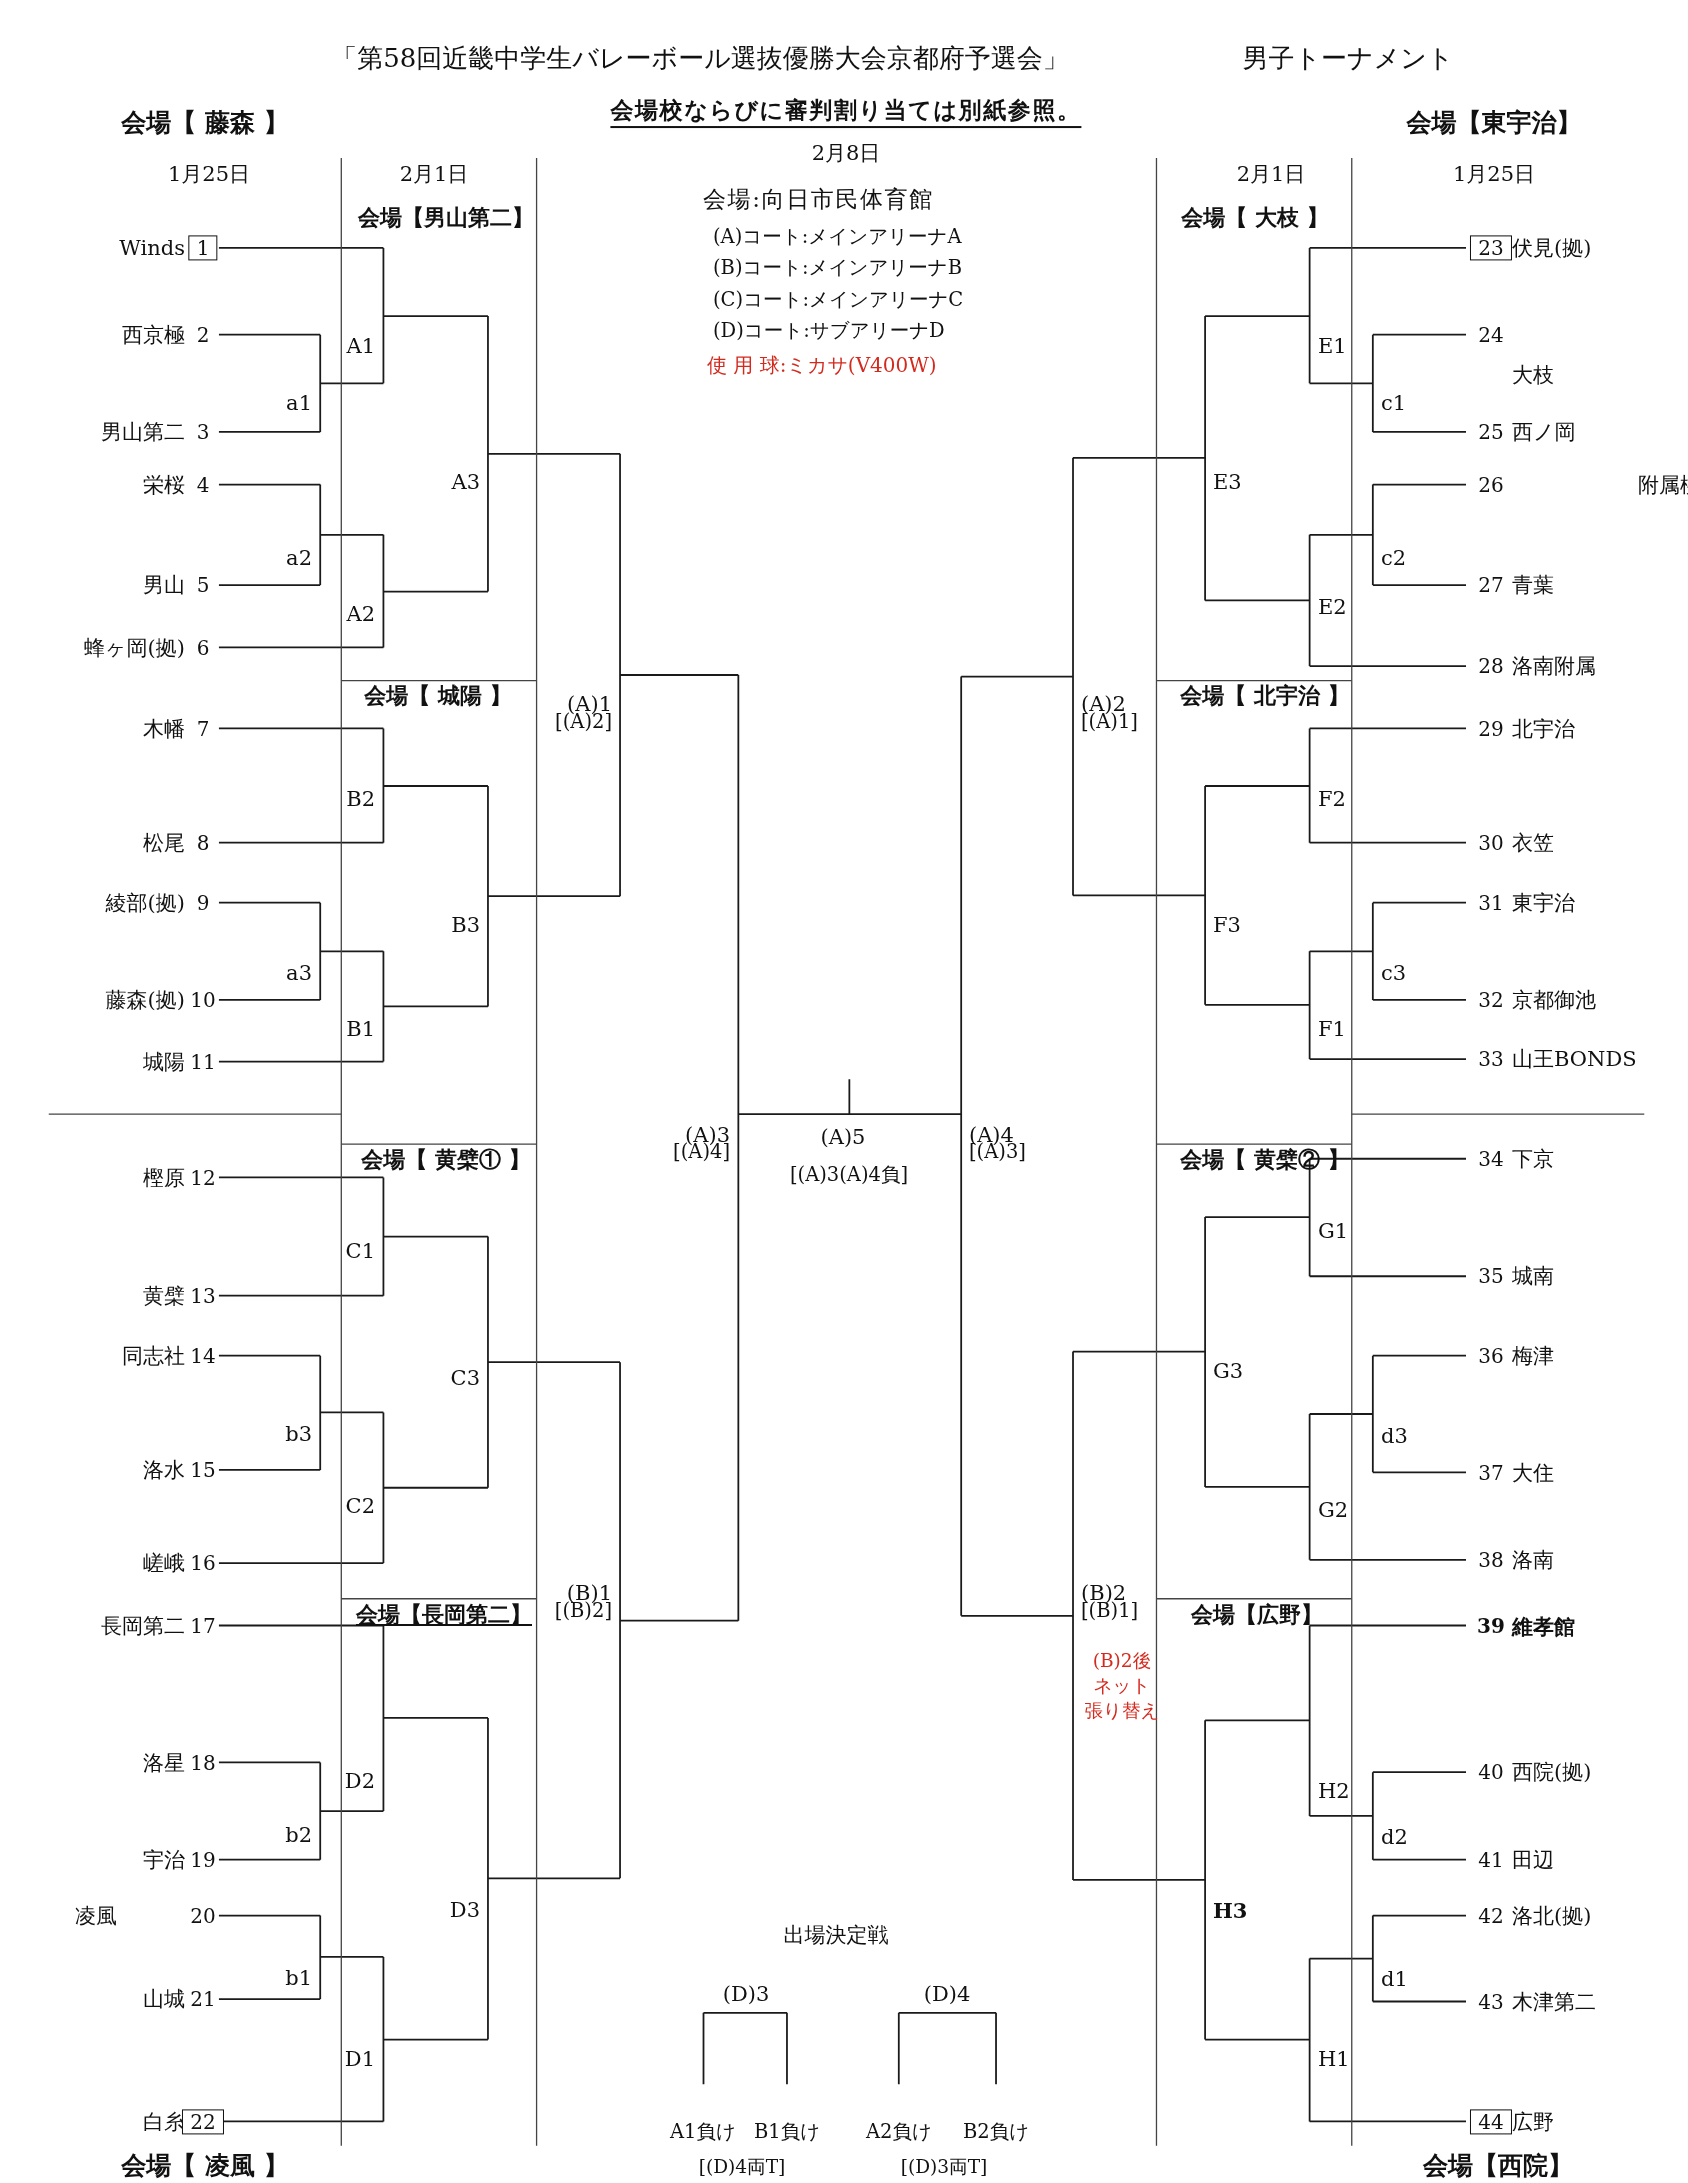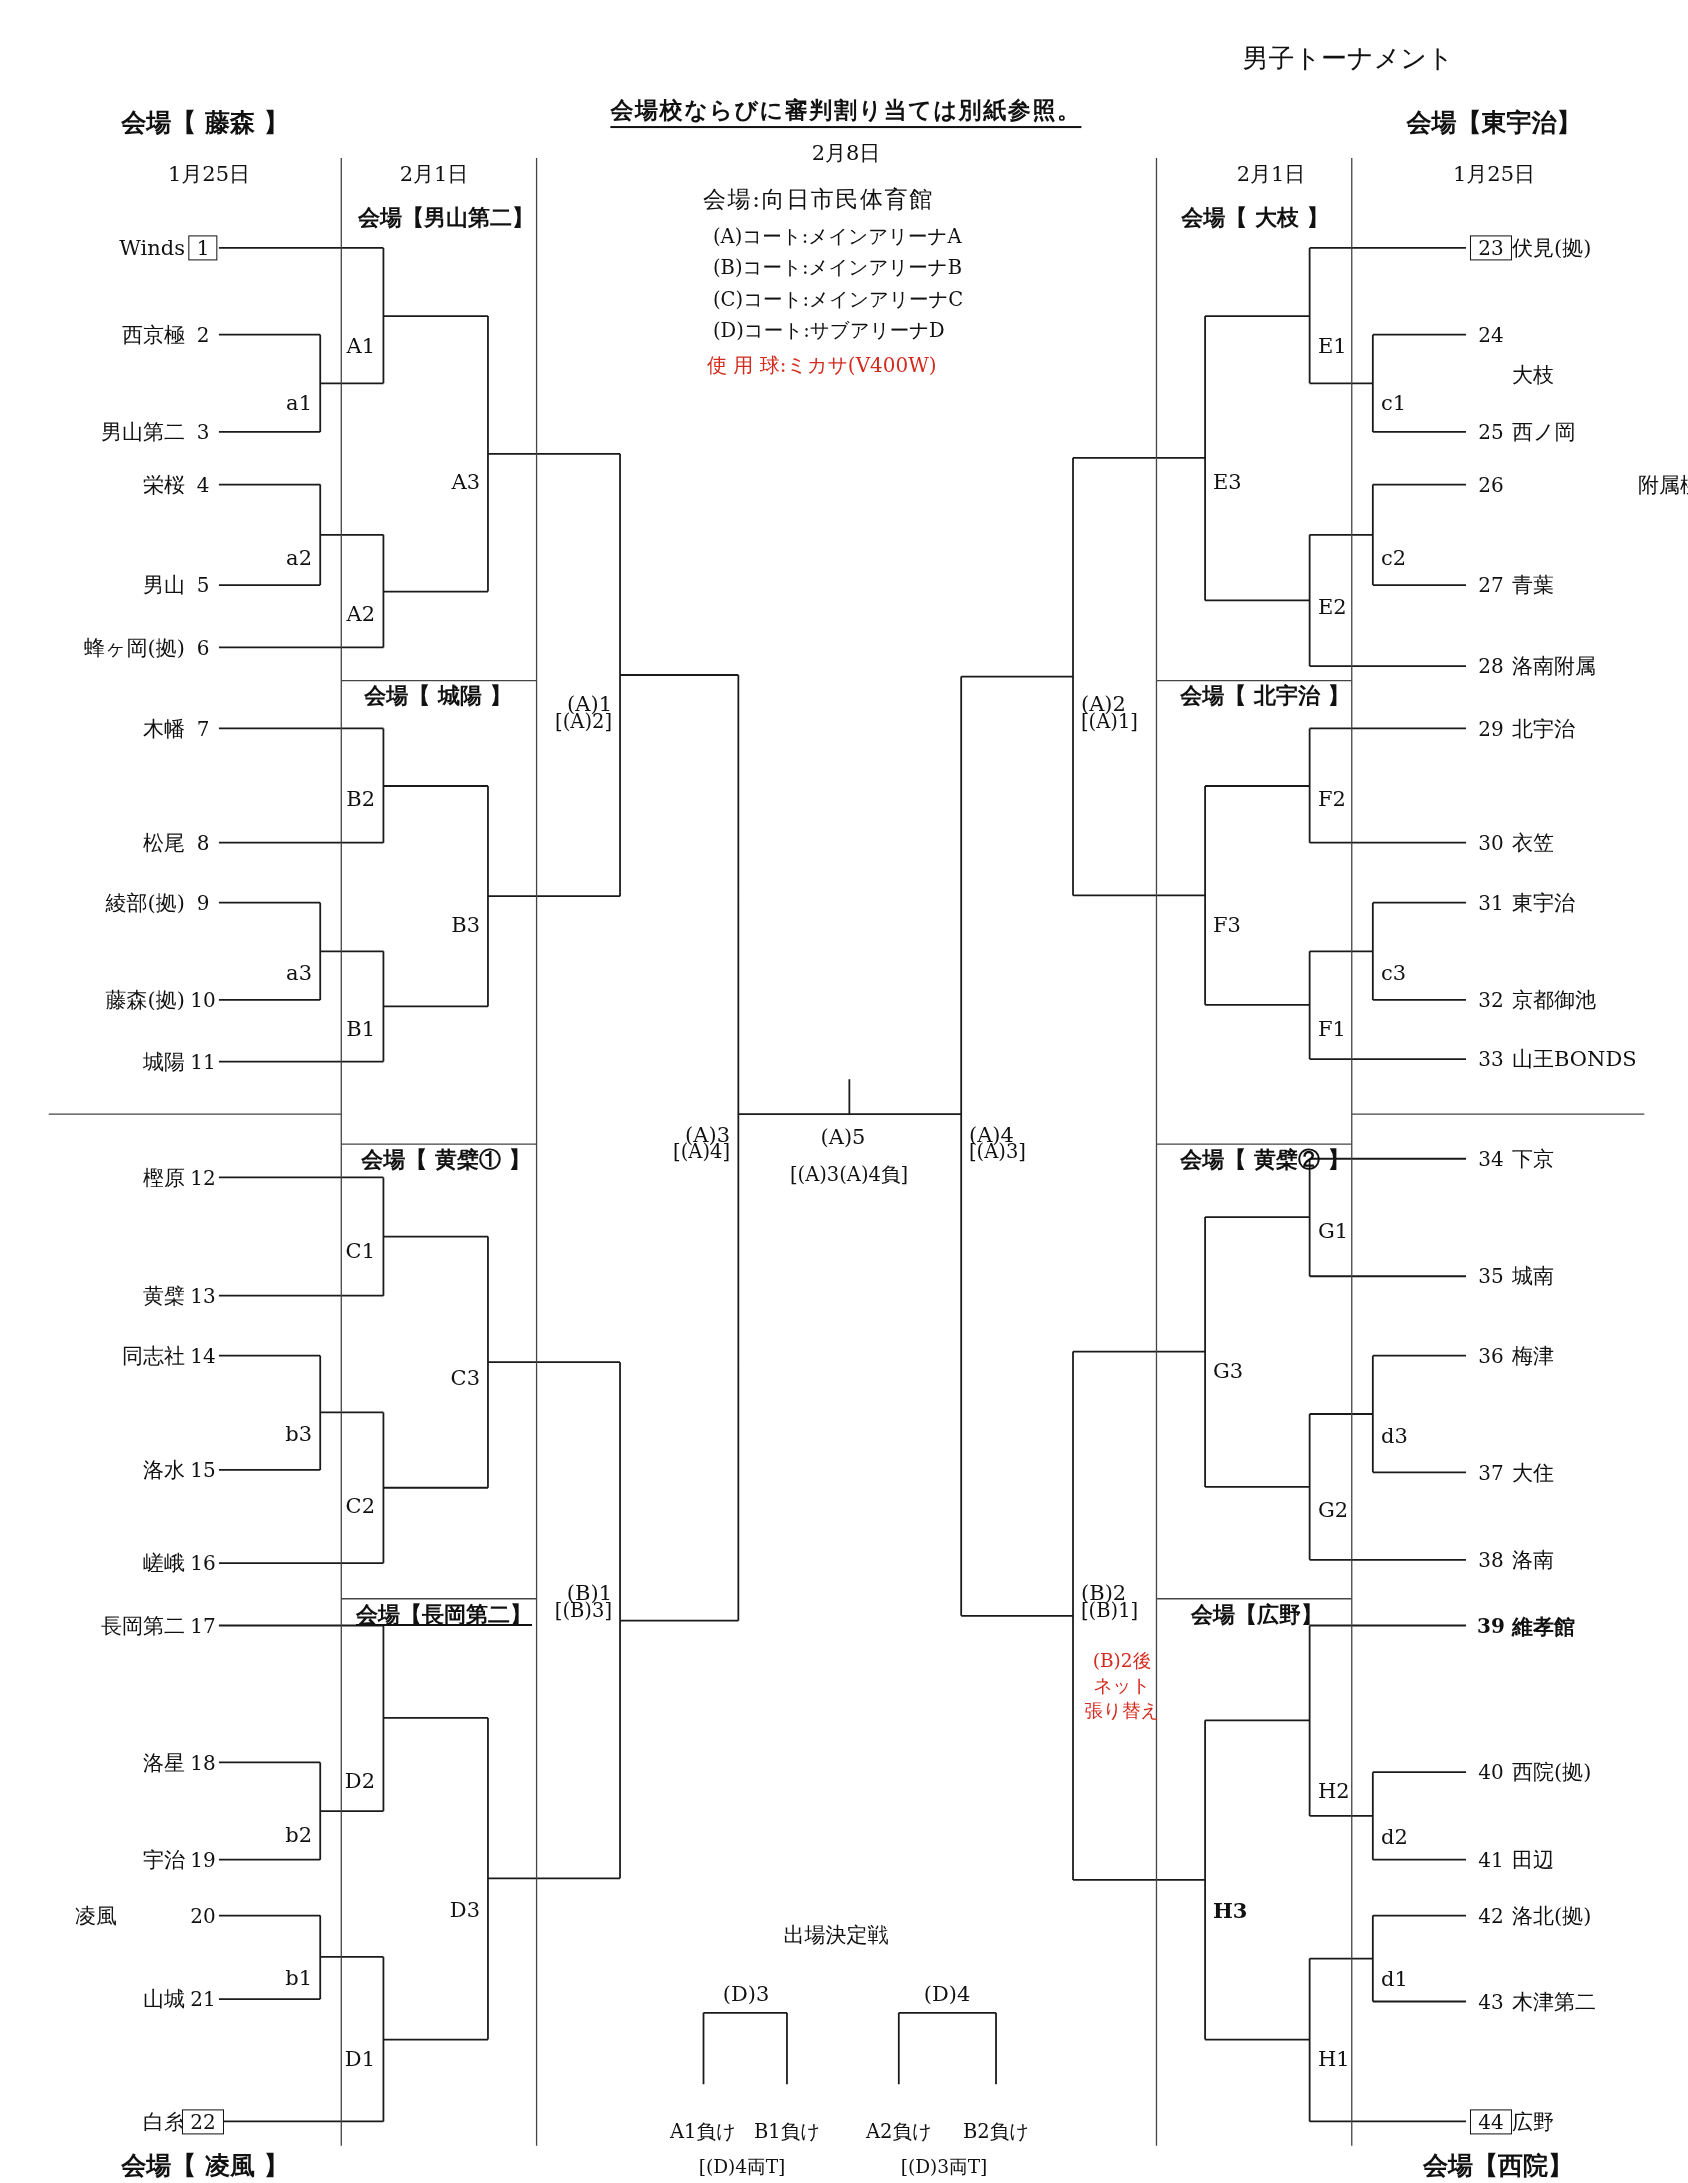--- a/index.html
+++ b/index.html
@@ -38,20 +38,21 @@
       <path d="M1616 306V473 M1487 390H1616 M1616 660V822 M1487 741H1616 M1616 899V1040 M1487 970H1616 M1616 1174V1307 M1487 1240H1616 M1616 1430V1575 M1487 1502H1616 M1616 1745V1925 M1487 1835H1616 M1616 2006V2241 M1487 2123H1616 M1616 2417V2618 M1487 2517H1616"></path>
       <path d="M1487 390V741 M1324 565H1487 M1487 970V1240 M1324 1105H1487 M1487 1502V1835 M1324 1668H1487 M1487 2123V2517 M1324 2320H1487 M1324 565V1105 M1186 835H1324 M1324 1668V2320 M1186 1994H1324 M1186 835V1994"></path>
       <path d="M868 2484H971 M868 2484V2572 M971 2484V2572 M1109 2484H1229 M1109 2484V2572 M1229 2484V2572"></path>
     </g>
     <g stroke="#444" stroke-width="1.6" fill="none">
       <path d="M421 195V2648 M662 195V2648 M1427 195V2648 M1668 195V2648"></path>
       <path d="M60 1375H421 M1668 1375H2029 M421 840H662 M421 1412H662 M421 1973H662 M1427 840H1668 M1427 1412H1668 M1427 1973H1668"></path>
     </g>
   </svg>
 
+  <div class="t fs32 c" style="left:700px;top:58px">「第58回近畿中学生バレーボール選抜優勝大会京都府予選会」</div>
   <div class="t fs32 c" style="left:1348px;top:58px">男子トーナメント</div>
   <div class="t fs28 b c ul ls2" style="left:846px;top:113px">会場校ならびに審判割り当ては別紙参照。</div>
 
   <div class="t fs31 b c" style="left:205px;top:122px">会場【 藤森  】</div>
   <div class="t fs31 b c" style="left:1494px;top:122px">会場【東宇治】</div>
   <div class="t fs31 b c" style="left:205px;top:2165px">会場【 凌風  】</div>
   <div class="t fs31 b c" style="left:1498px;top:2165px">会場【西院】</div>
 
   <div class="t fs26 c" style="left:209px;top:174px">1月25日</div>
   <div class="t fs26 c" style="left:434px;top:174px">2月1日</div>
@@ -181,21 +182,21 @@
     <div class="t mlabel cy" style="top: 903px; right: 1209px;">B3</div>
     <div class="t mlabel cy" style="top: 1229px; right: 1314px;">C1</div>
     <div class="t mlabel cy" style="top: 1484px; right: 1314px;">C2</div>
     <div class="t mlabel cy" style="top: 1356px; right: 1209px;">C3</div>
     <div class="t mlabel cy" style="top: 2037px; right: 1314px;">D1</div>
     <div class="t mlabel cy" style="top: 1759px; right: 1314px;">D2</div>
     <div class="t mlabel cy" style="top: 1888px; right: 1209px;">D3</div>
     <div class="t mlabel cy" style="top: 682px; right: 1077px;">(A)1</div>
     <div class="t msub cy" style="top: 722px; right: 1077px;">[(A)2]</div>
     <div class="t mlabel cy" style="top: 1571px; right: 1077px;">(B)1</div>
-    <div class="t msub cy" style="top: 1611px; right: 1077px;">[(B)3]</div>
+    <div class="t msub cy" style="top: 1611px; right: 1077px;">[(B)2]</div>
     <div class="t mlabel cy" style="top: 1113px; right: 959px;">(A)3</div>
     <div class="t msub cy" style="top: 1152px; right: 959px;">[(A)4]</div>
     <div class="t mlabel cy" style="top: 381px; left: 1381px;">c1</div>
     <div class="t mlabel cy" style="top: 536px; left: 1381px;">c2</div>
     <div class="t mlabel cy" style="top: 951px; left: 1381px;">c3</div>
     <div class="t mlabel cy" style="top: 1957px; left: 1381px;">d1</div>
     <div class="t mlabel cy" style="top: 1815px; left: 1381px;">d2</div>
     <div class="t mlabel cy" style="top: 1414px; left: 1381px;">d3</div>
     <div class="t mlabel cy" style="top: 324px; left: 1318px;">E1</div>
     <div class="t mlabel cy" style="top: 585px; left: 1318px;">E2</div>

